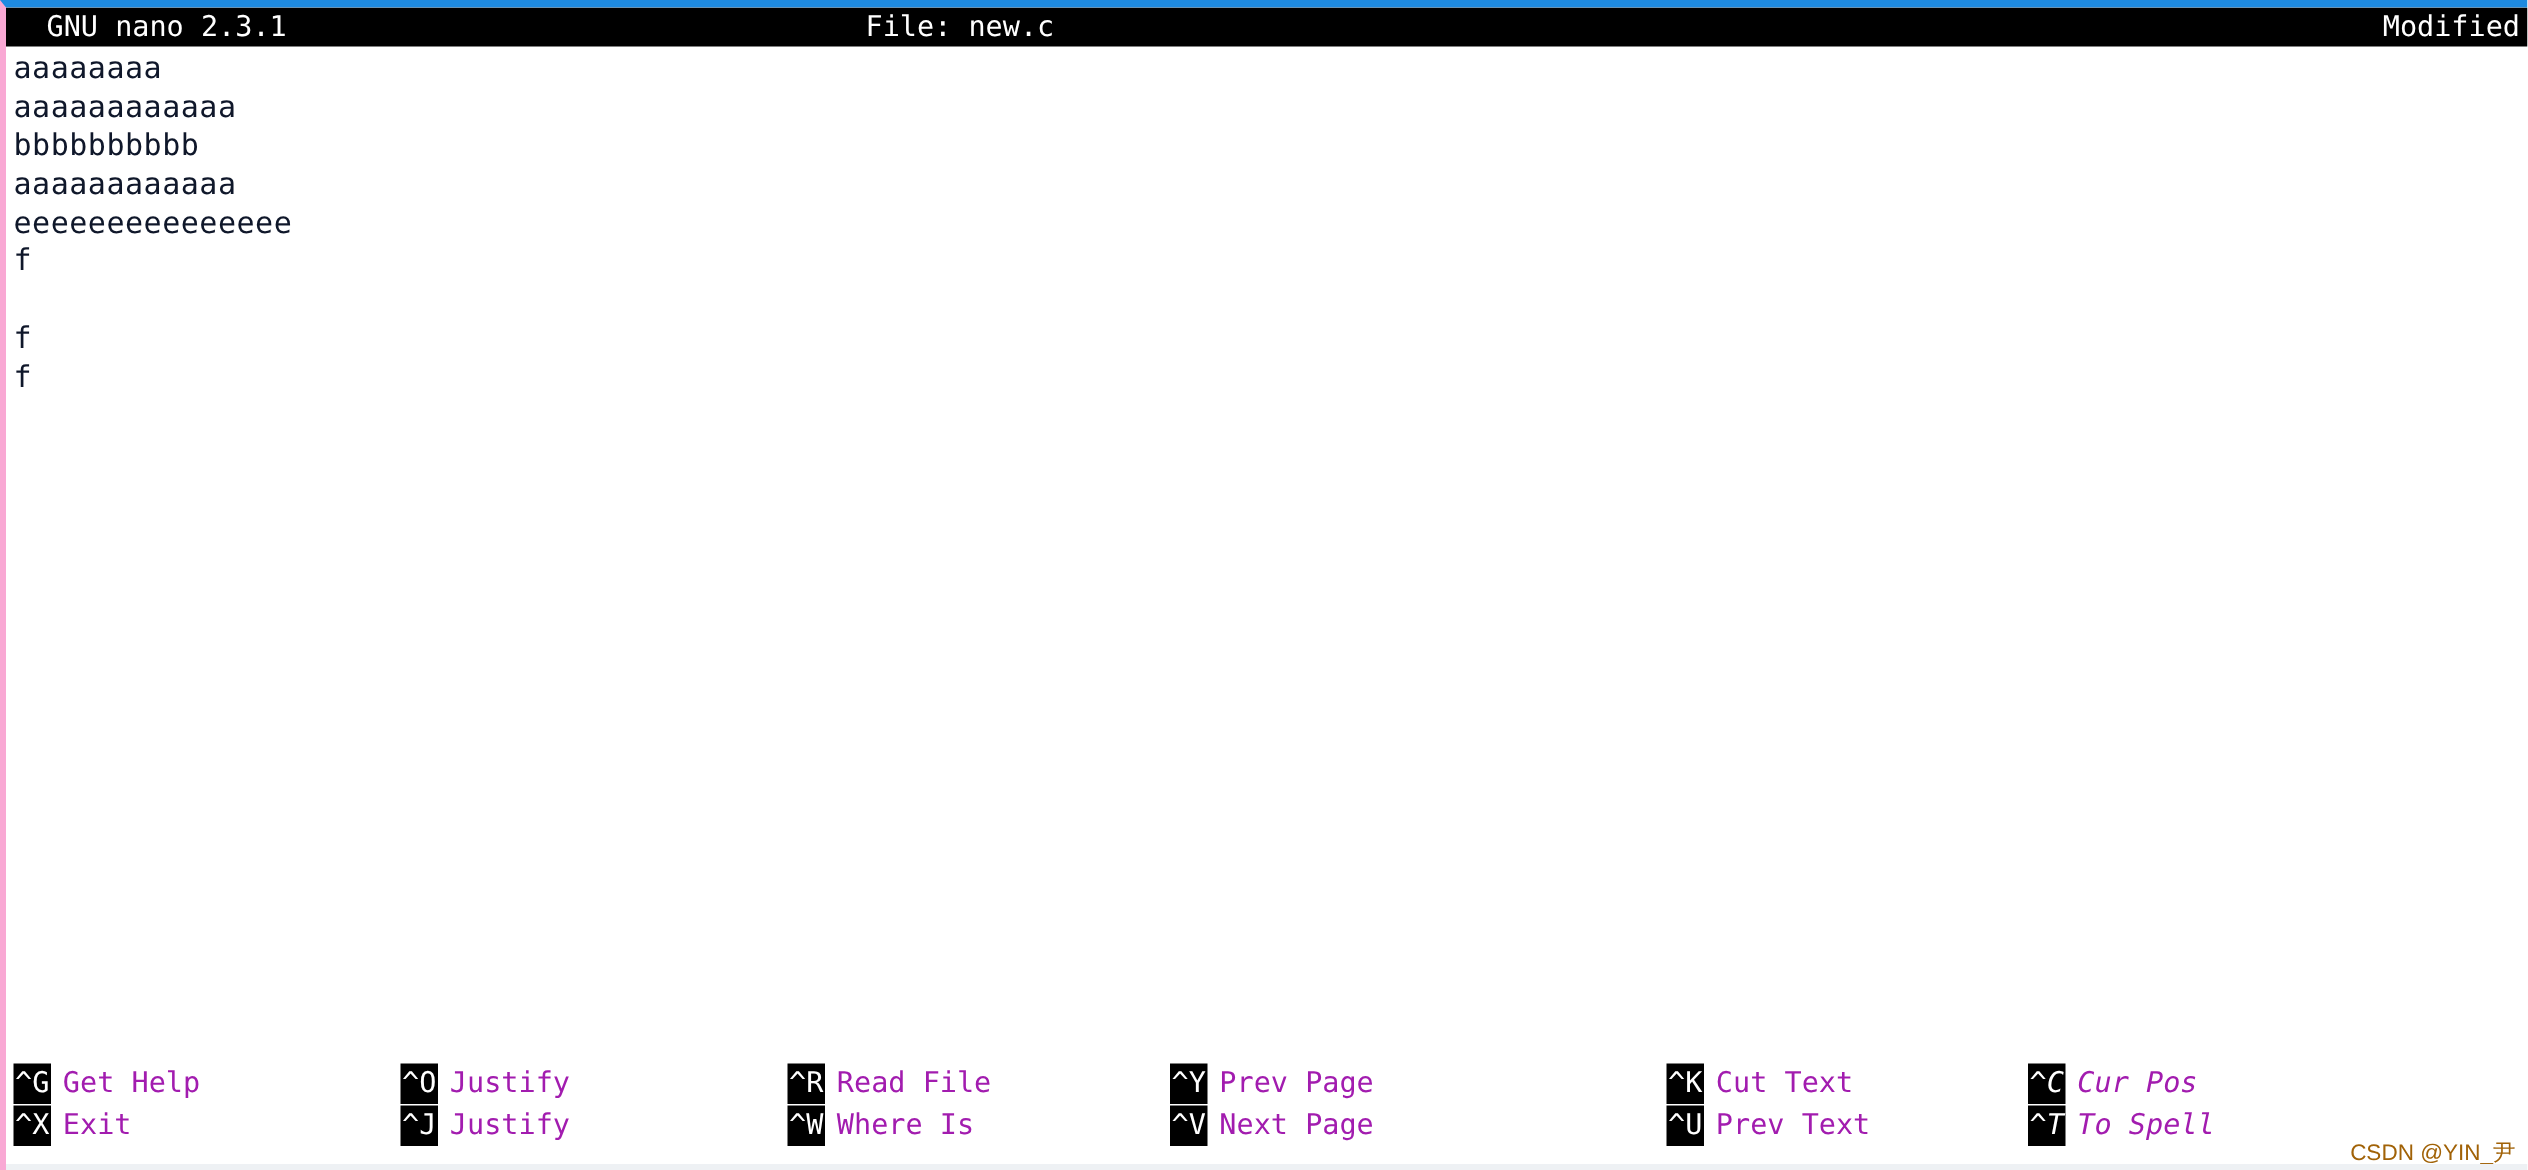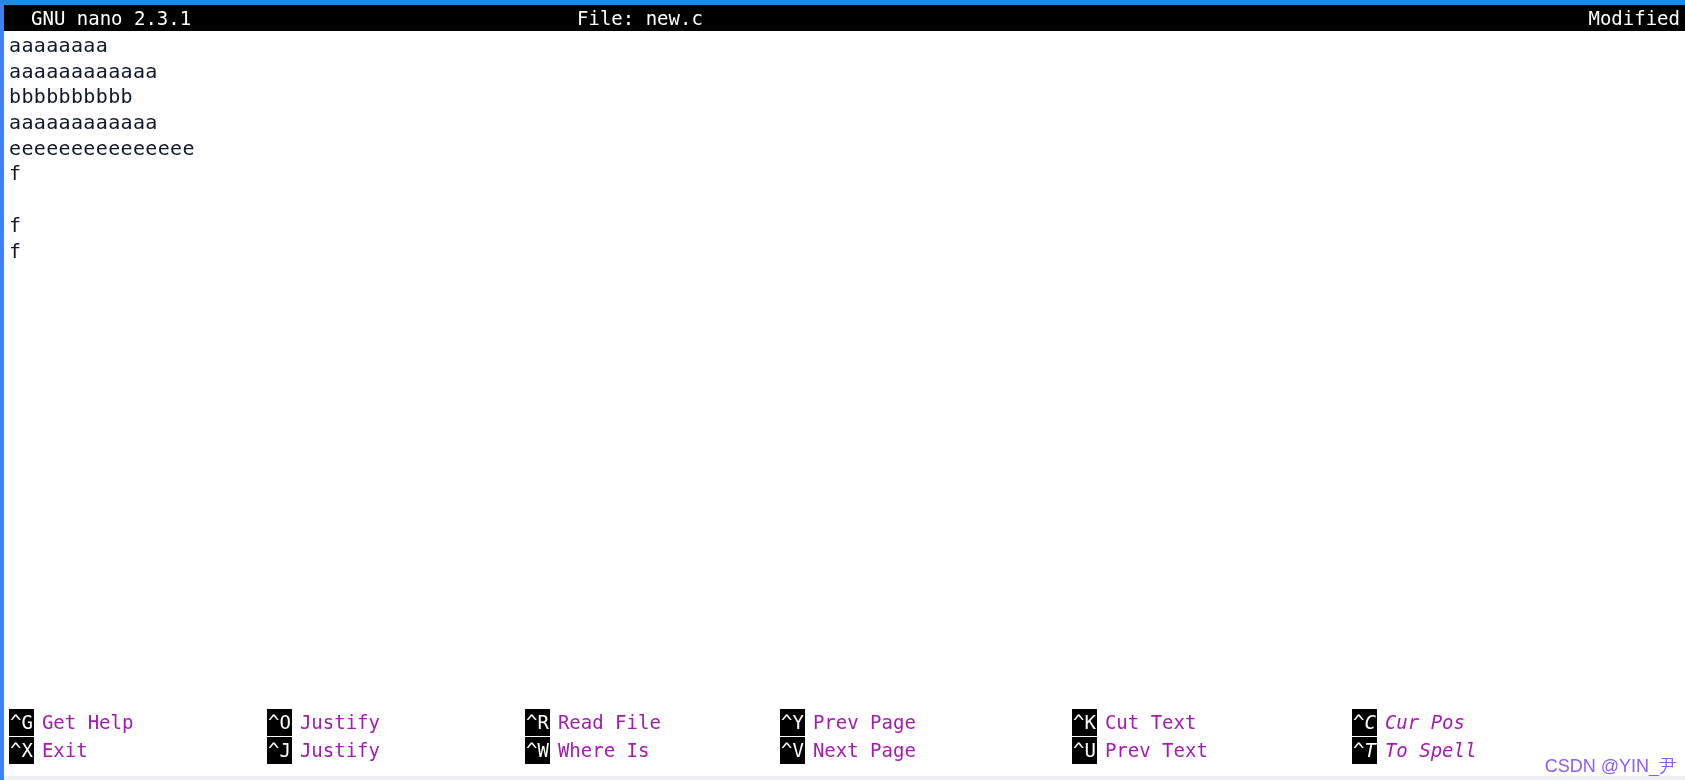--- a/index.html
+++ b/index.html
@@ -12,21 +12,21 @@
   }
 
   #screen {
     position: relative;
     width: 1685px;
     height: 780px;
     background: #ffffff;
     overflow: hidden;
     box-sizing: border-box;
     border-top: 5px solid #1e8ae0;
-    border-left: 4px solid #3b82f6;
+    border-left: 4px solid #f9a8d4;
   }
 
   
   .titlebar {
     position: absolute;
     left: 0;
     top: 0;
     width: 1685px;
     height: 26px;
     background: #000000;
@@ -105,30 +105,30 @@
   .help-label {
     color: #a21caf;
     margin-left: 8px;
   }
 
   
   .col0 { left: 5px; }
   .col1 { left: 263px; }
   .col2 { left: 521px; }
   .col3 { left: 776px; }
-  .col4 { left: 1020px; padding-left: 48px; }
+  .col4 { left: 1059px; padding-left: 48px; }
   .col5 { left: 1348px; font-style: italic; }
 
   
   .watermark {
     position: absolute;
     right: 8px;
     bottom: 2px;
-    color: #8b5cf6;
-    font-size: 18px;
+    color: #a16207;
+    font-size: 15px;
     font-family: "Liberation Sans", sans-serif;
     white-space: pre;
   }
   .bottom-strip {
     position: absolute;
     left: 0;
     bottom: 0;
     width: 1685px;
     height: 4px;
     background: #eef1f4;

